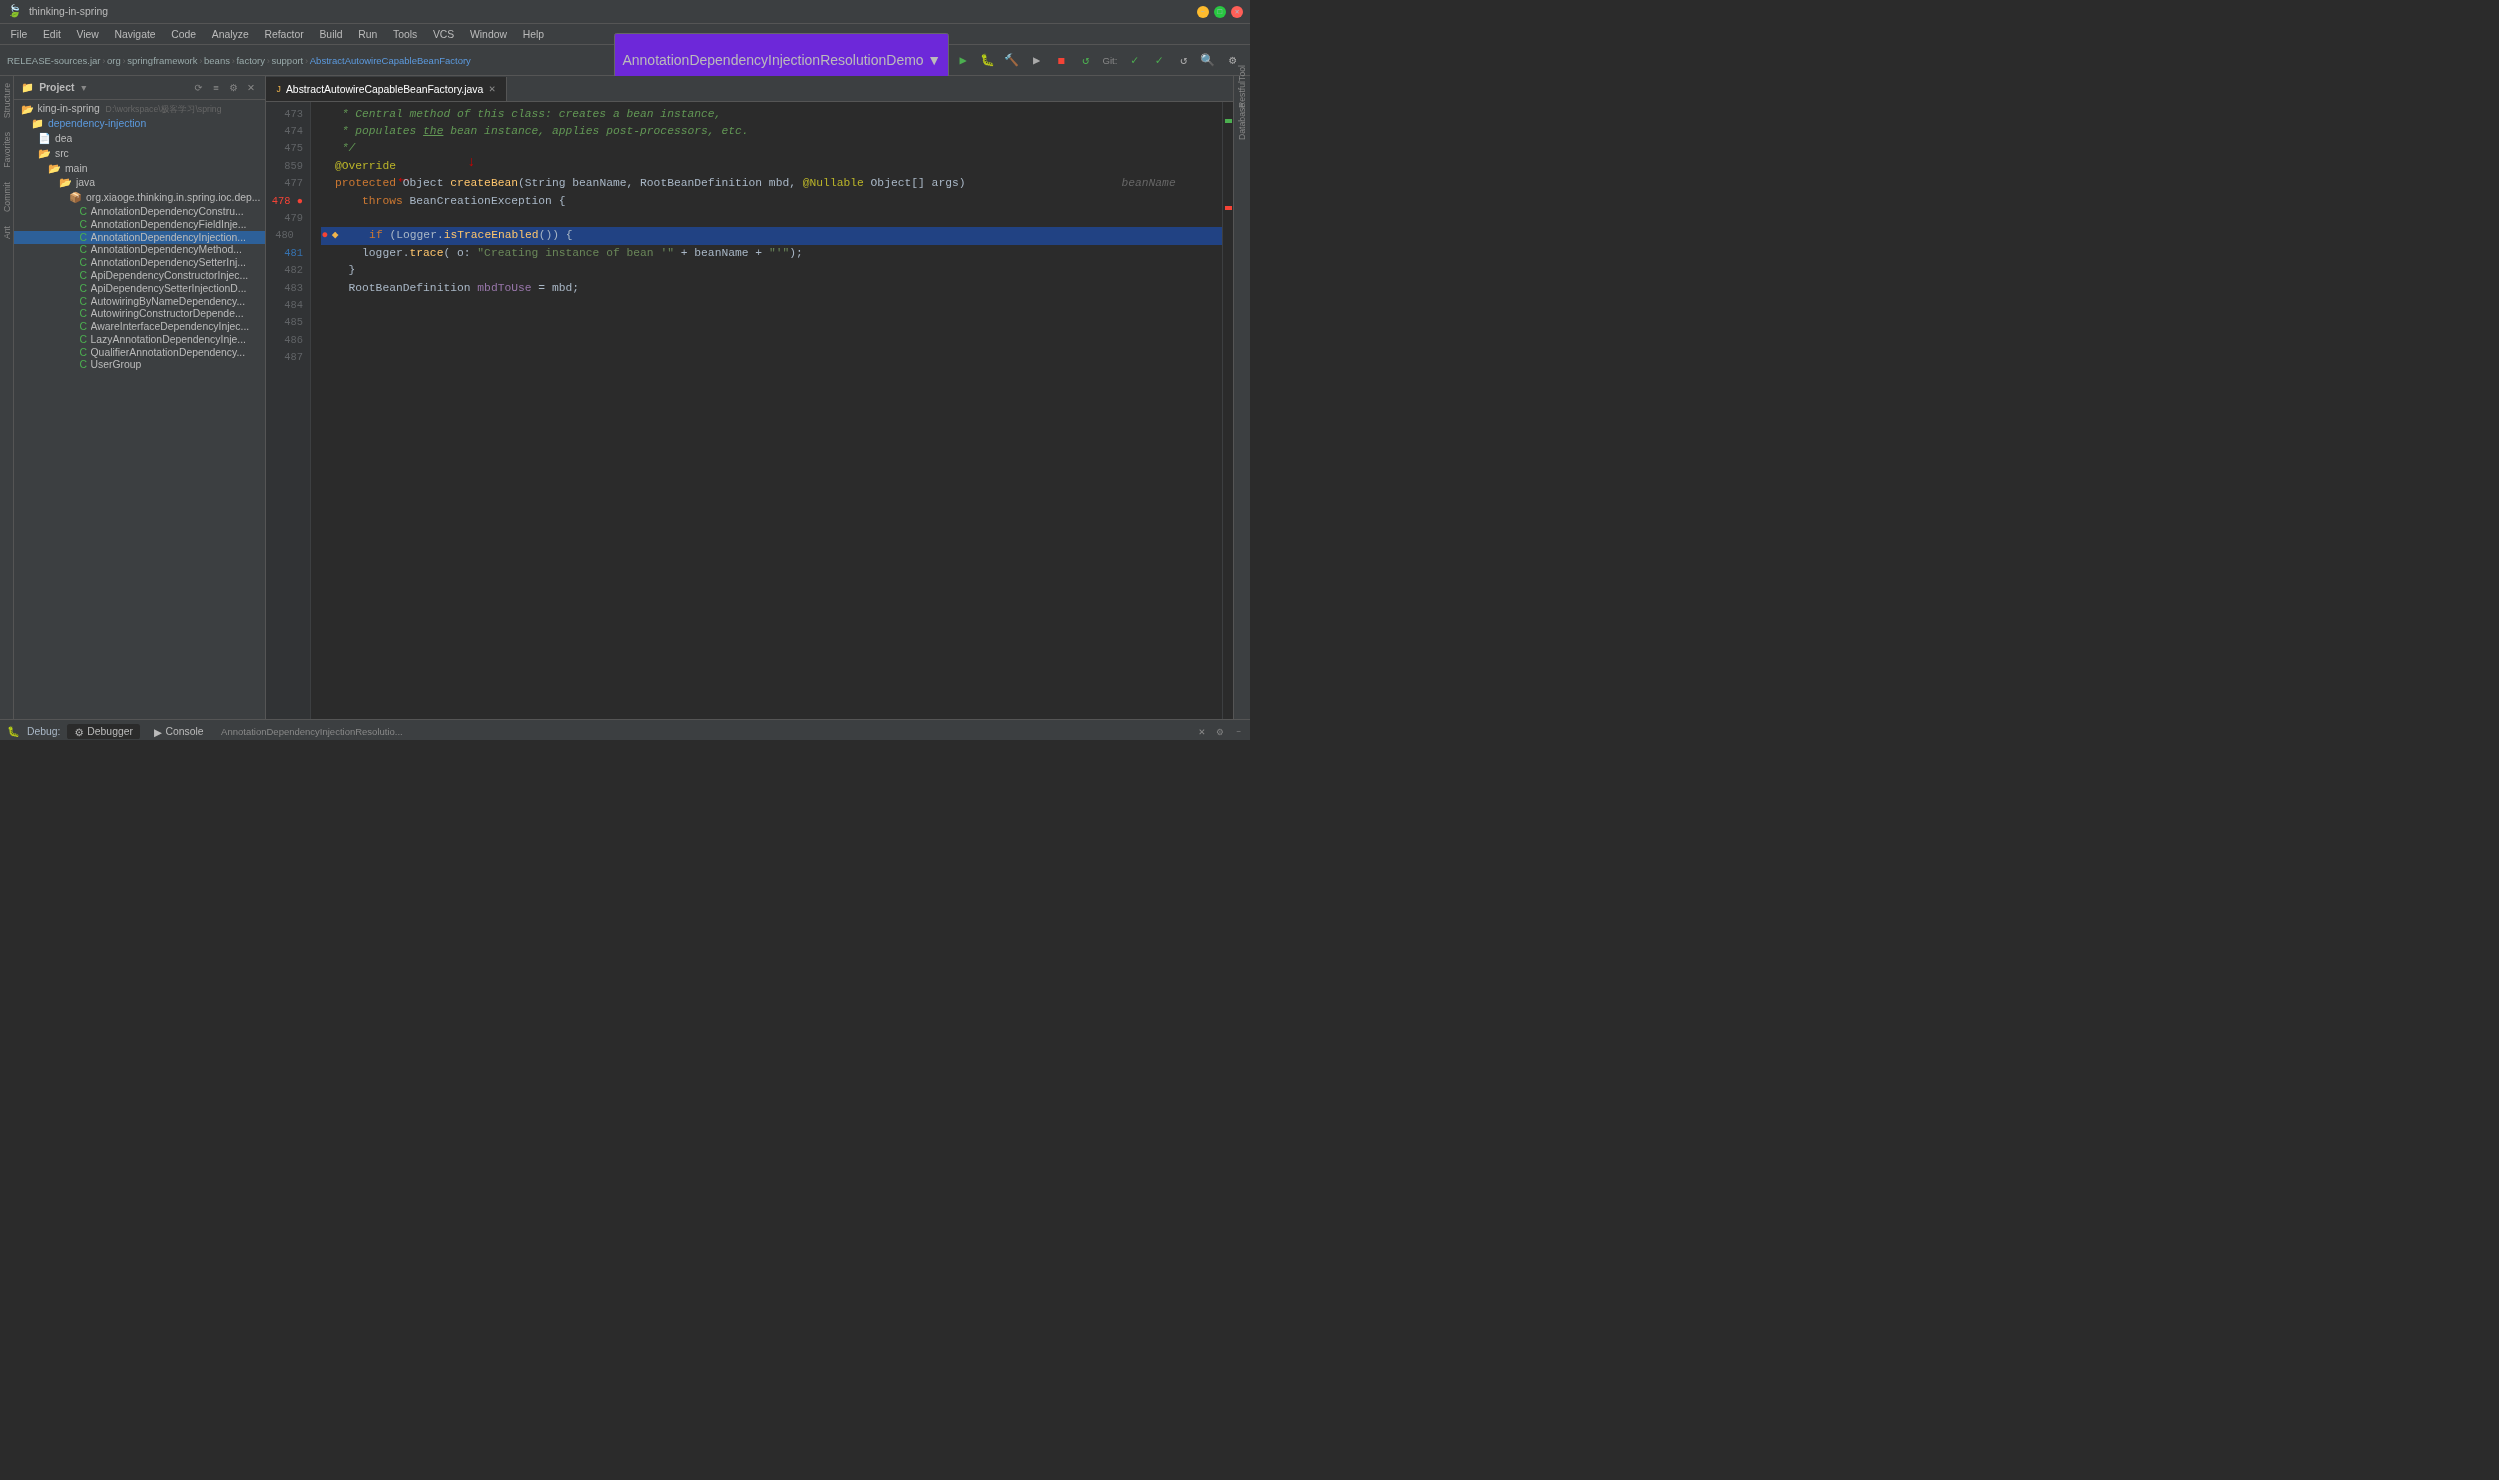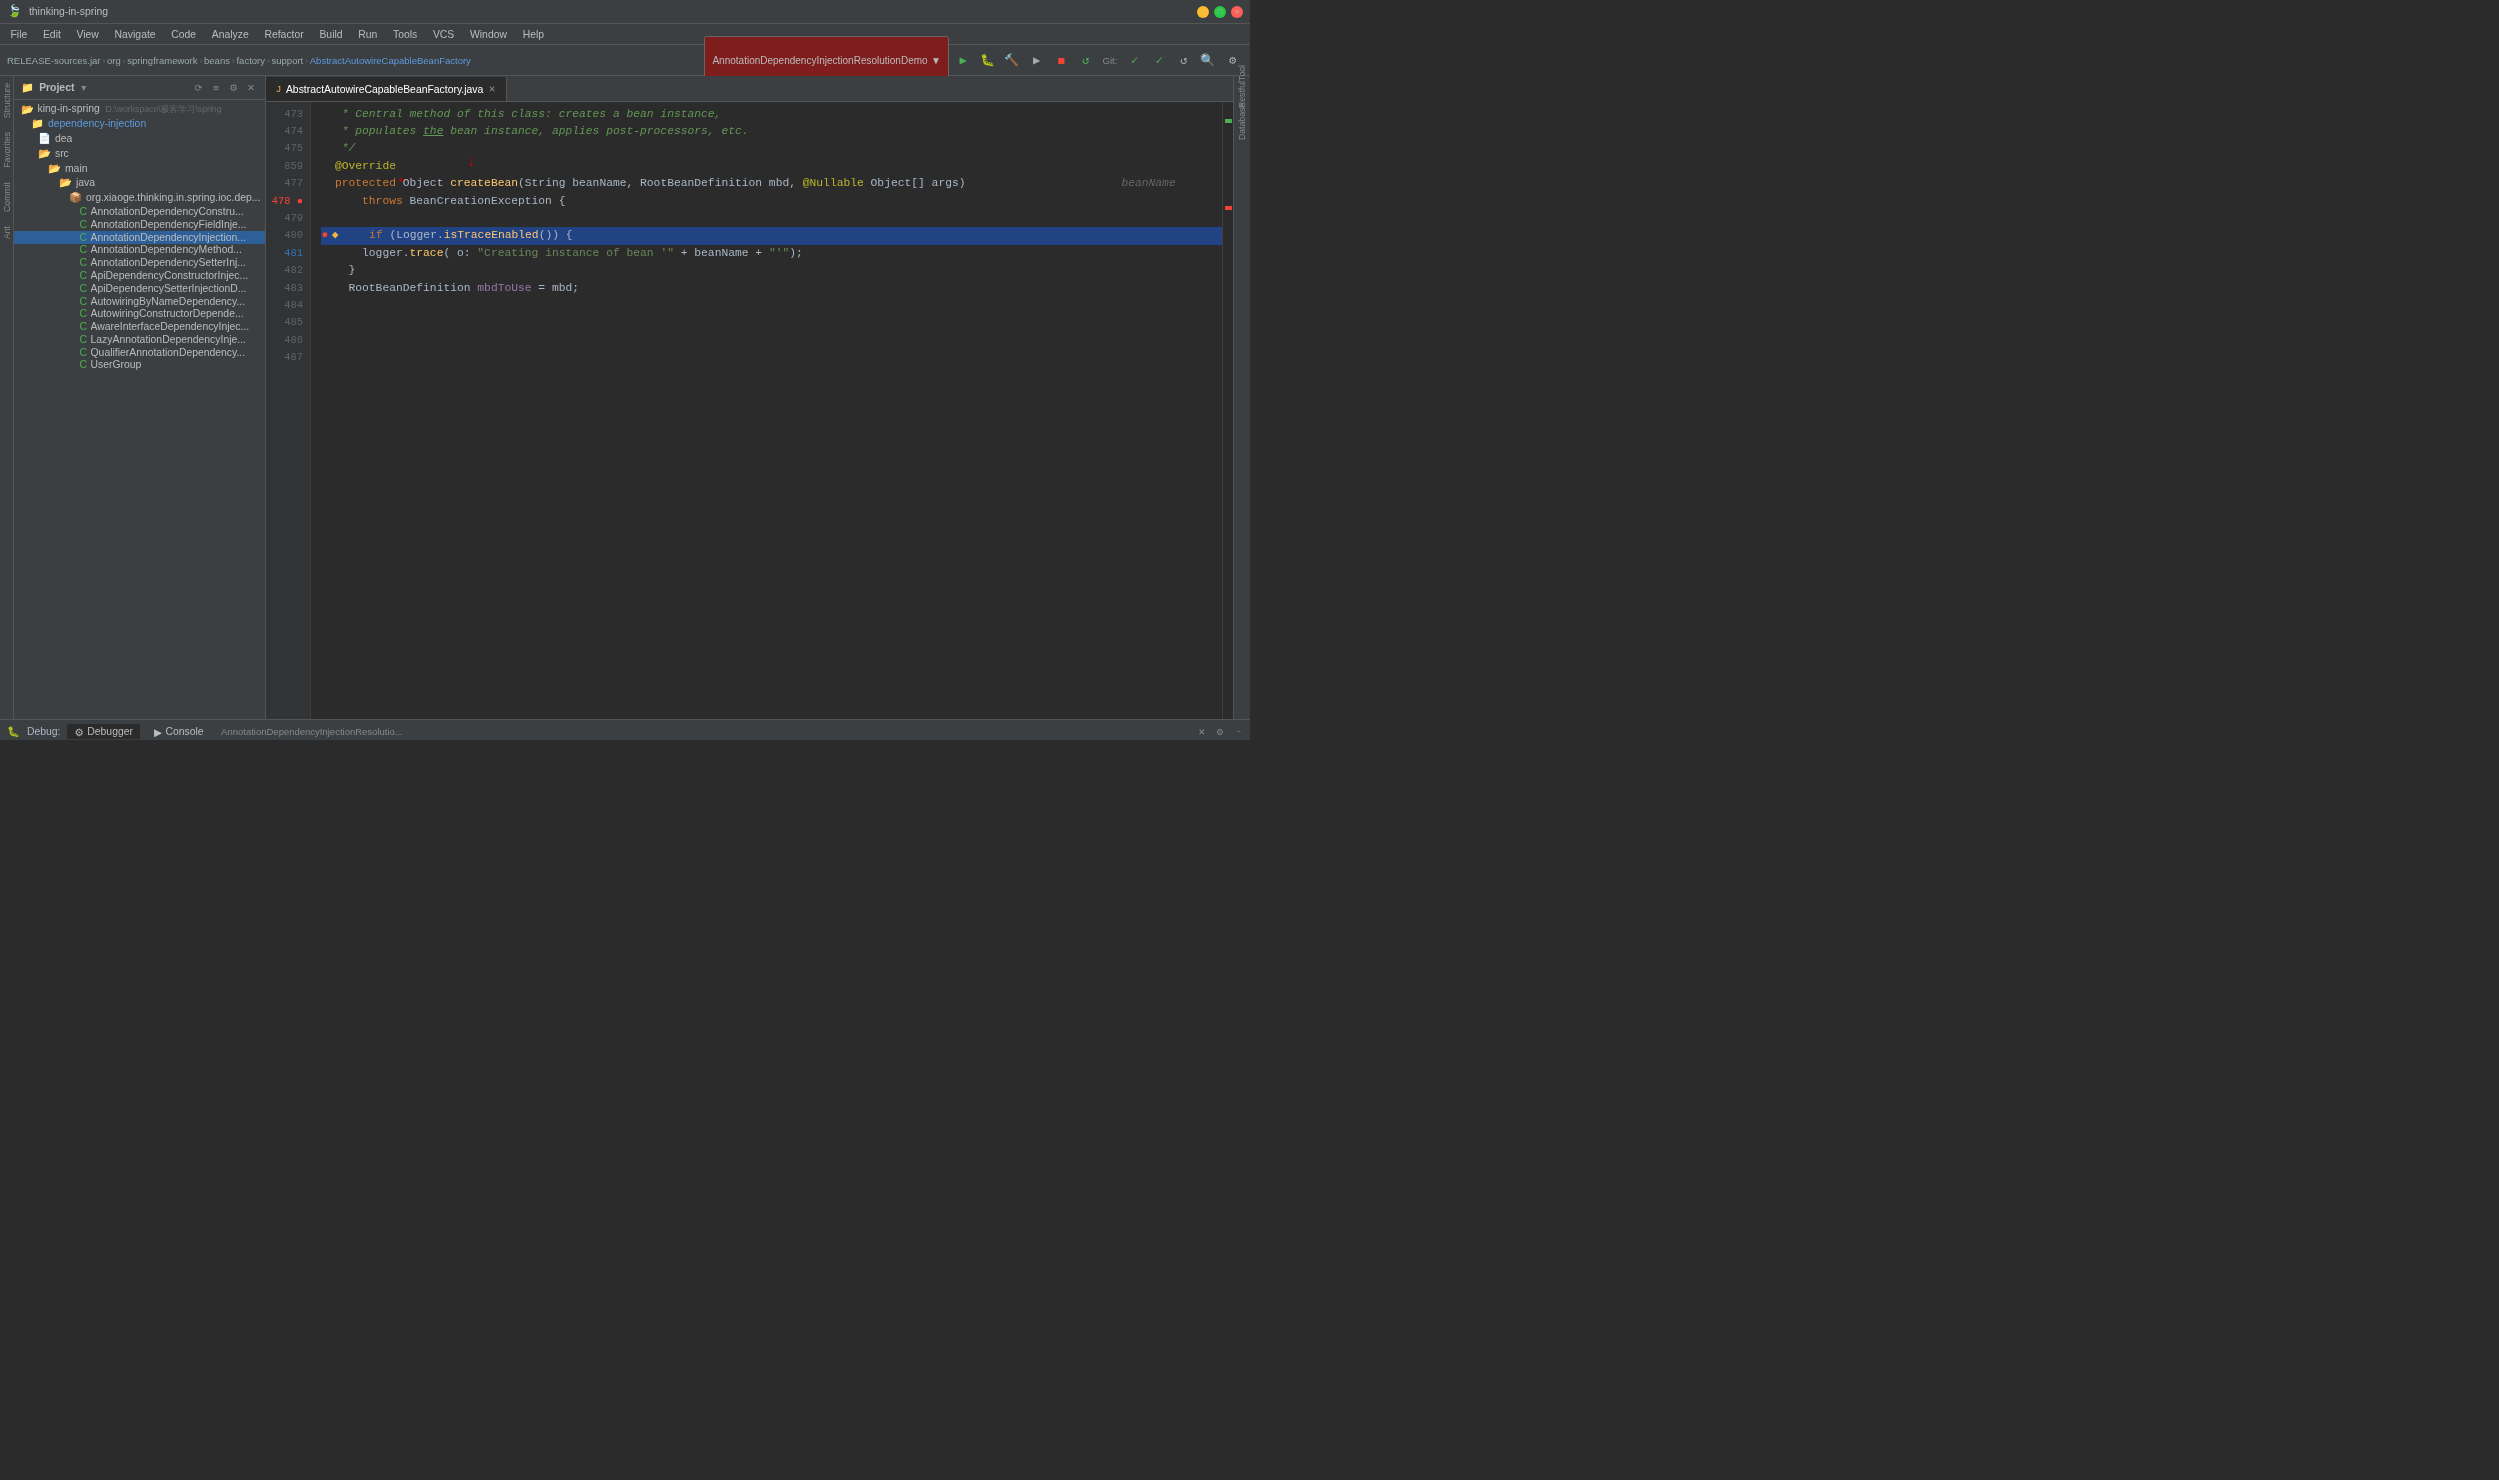--- a/index.html
+++ b/index.html
@@ -66,26 +66,26 @@
       align-items: center;
       gap: 1.7px;
       font-size: 9.5px;
       color: #9aa;
       font-family: sans-serif;
       flex: 1;
     }
     #toolbar .breadcrumb span { cursor: pointer; }
     #toolbar .breadcrumb .sep { color: #666; }
     #toolbar .run-config {
-      background: #7f1d1d;
+      background: #6d28d9;
       border: 0.9px solid #666;
       border-radius: 2.6px;
       padding: 18px 7px;
       color: #bbb;
-      font-size: 10px;
+      font-size: 14px;
       font-family: sans-serif;
       display: flex;
       align-items: center;
       gap: 3.5px;
       cursor: pointer;
     }
     #toolbar .toolbar-buttons { display: flex; gap: 3.5px; align-items: center; }
     #toolbar .tb-btn {
       width: 21px; height: 21px;
       display: flex; align-items: center; justify-content: center;
@@ -603,21 +603,21 @@
     <div id="code-view">
 
       <div id="line-numbers">
         <div style="line-height:17.4px;">473</div>
         <div style="line-height:17.4px;">474</div>
         <div style="line-height:17.4px;">475</div>
         <div style="line-height:17.4px;">859</div>
         <div style="line-height:17.4px;">477</div>
         <div style="line-height:17.4px; color:#f44336;">478 ●</div>
         <div style="line-height:17.4px;">479</div>
-        <div style="line-height:17.4px;">480</div>
+        <div style="line-height:17.4px;text-align:center;">480</div>
         <div style="line-height:17.4px; color:#3572b0;">481</div>
         <div style="line-height:17.4px;">482</div>
         <div style="line-height:17.4px;">483</div>
         <div style="line-height:17.4px;">484</div>
         <div style="line-height:17.4px;">485</div>
         <div style="line-height:17.4px;">486</div>
         <div style="line-height:17.4px;">487</div>
       </div>
 
       <div id="code-content">

